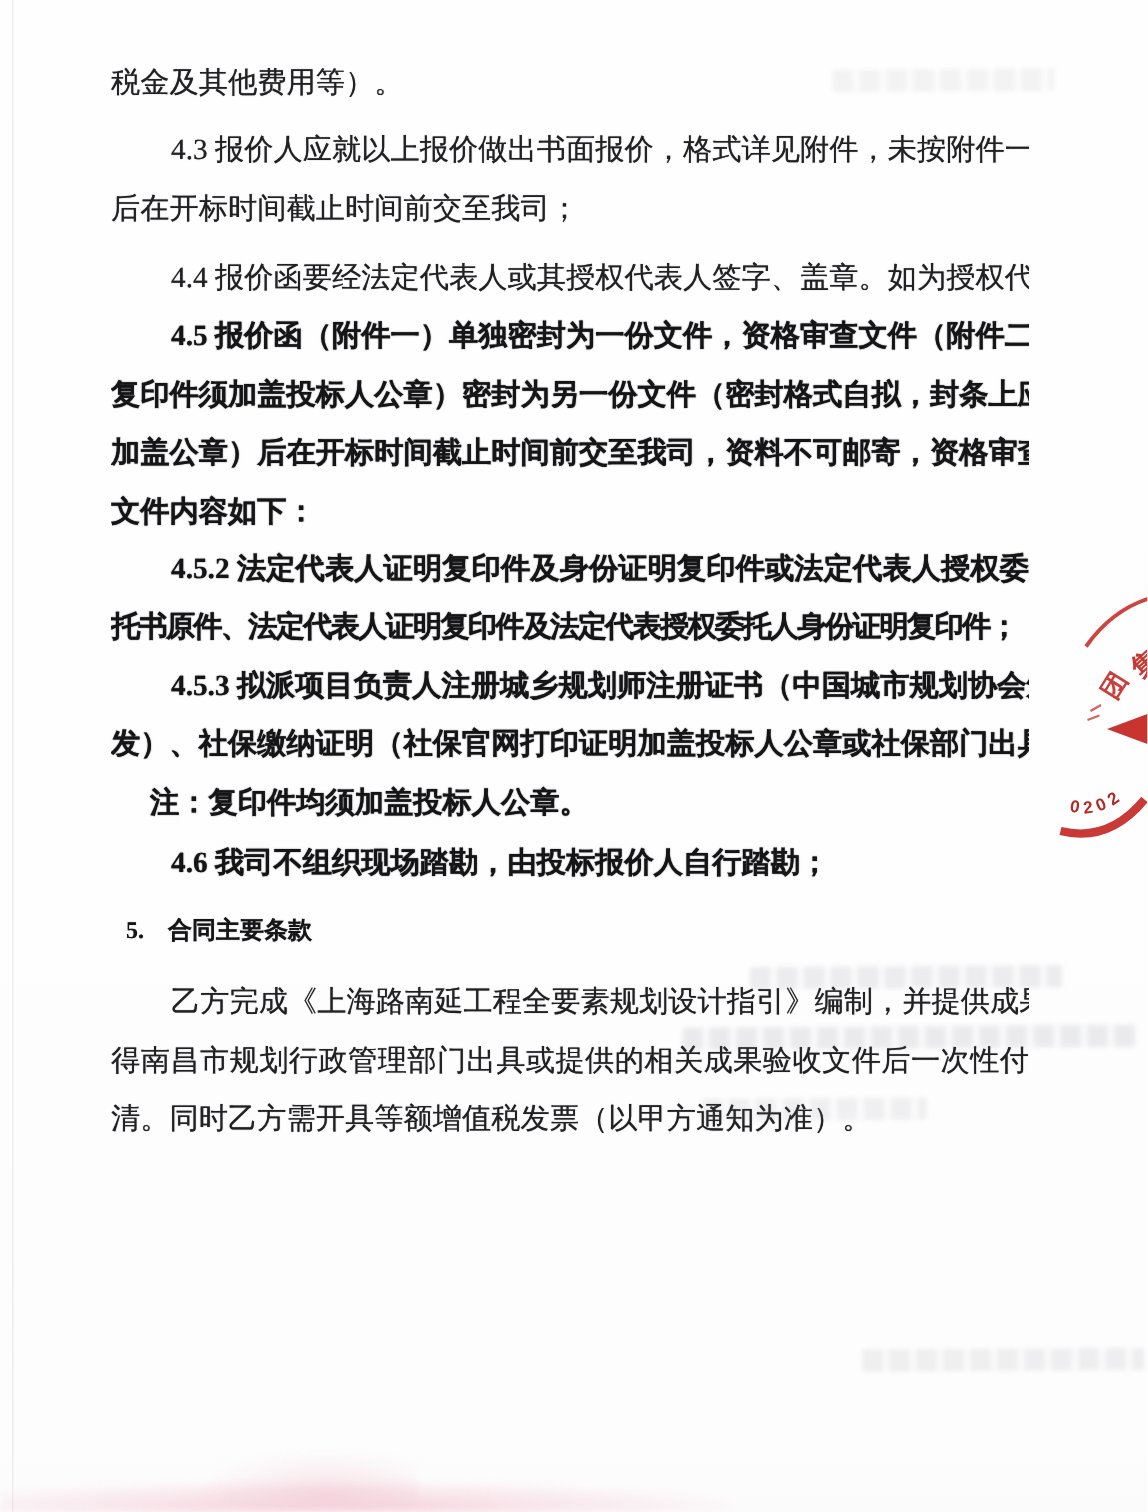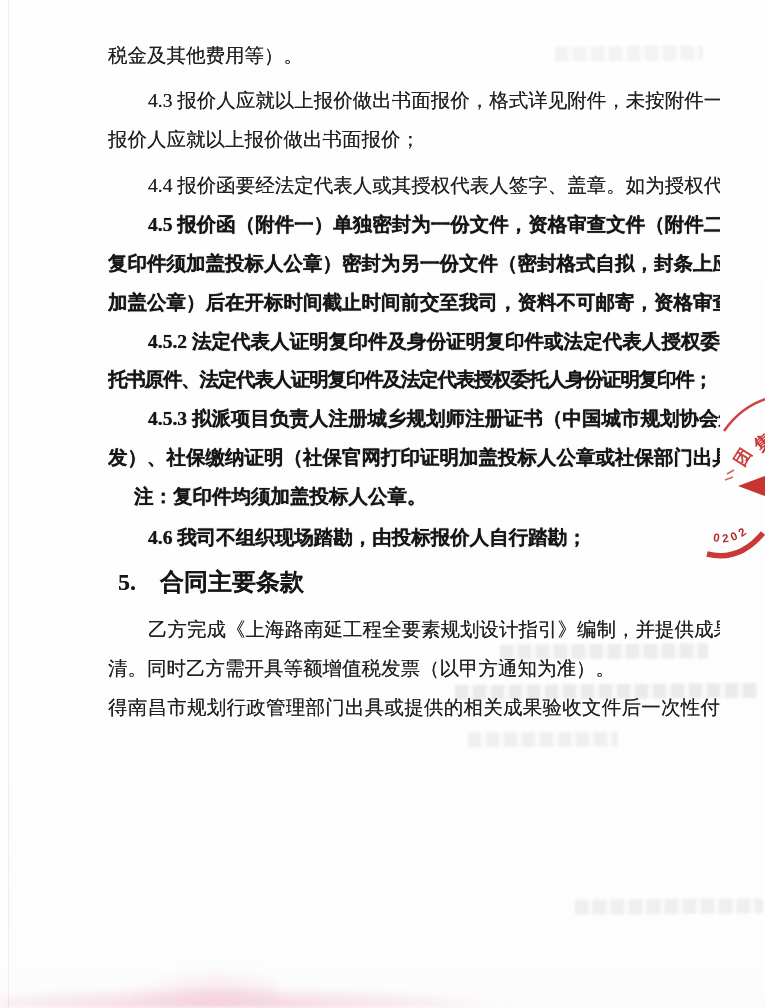--- a/index.html
+++ b/index.html
@@ -5,37 +5,37 @@
   html,body{margin:0;padding:0;}
   body{
     width:765px;height:1008px;overflow:hidden;position:relative;
     background:#fefefe;
     font-family:"Liberation Serif","DejaVu Serif",serif;
   }
   #page{position:absolute;inset:0;background:linear-gradient(180deg,#fefefe 0%,#fdfdfd 96%,#fcfbfb 100%);}
   #edge-line{position:absolute;left:8px;top:0;width:1px;height:1008px;background:#ededf0;}
   
   #doc{
-    position:absolute;left:108px;top:37px;width:612px;
+    position:absolute;left:74px;top:37px;width:612px;
     font-size:19.5px;line-height:38.8px;color:#212124;
     text-shadow:0 0 0.6px rgba(25,25,28,.75);
   }
   .para{margin:0;}
   .para:nth-child(2){margin-top:6px;}
   .para:nth-child(3){margin-top:8px;}
   .para:nth-child(8){margin-top:2px;}
   .para:nth-child(9){margin-top:6px;}
   .para:nth-child(10){margin-top:9px;}
   .para:nth-child(11){margin-top:16px;}
   .para.bold{font-weight:700;color:#151517;text-shadow:0 0 0.8px rgba(15,15,18,.9);}
-  .para.heading{font-weight:700;color:#151517;margin-left:10px;font-size:24px;}
+  .para.heading{font-weight:700;color:#151517;margin-left:10px;font-size:16px;}
   .line{white-space:nowrap;overflow:hidden;text-align:justify;}
   .line.full{text-align-last:justify;}
   .line.ind1{text-indent:40px;}
-  .line.ind2{text-indent:26px;}
+  .line.ind2{text-indent:26px;font-family:Liberation Mono, monospace;}
   .line.tight{letter-spacing:-1.2px;}
   
   #stamp{position:absolute;right:0;top:398px;width:60px;height:170px;overflow:hidden;}
   #stamp svg{position:absolute;left:0;top:0;filter:blur(.35px);}
   
   .bleed{
     position:absolute;height:15px;border-radius:2px;
     background:repeating-linear-gradient(90deg,rgba(122,126,140,.19) 0 13px,rgba(122,126,140,.05) 13px 18px);
     filter:blur(1.3px);transform:rotate(-.4deg);
   }
@@ -61,51 +61,52 @@
 
 <div id="page">
   <div id="edge-line"></div>
 
   <div id="doc">
       <div class="para normal">
         <div class="line">税金及其他费用等）。</div>
       </div>
       <div class="para normal">
         <div class="line full ind1">4.3 报价人应就以上报价做出书面报价，格式详见附件，未按附件一格</div>
-        <div class="line">报价人应就以上报价做出书面报价；</div>
+        <div class="line">后在开标时间截止时间前交至我司；</div>
       </div>
       <div class="para normal">
         <div class="line full ind1">4.4 报价函要经法定代表人或其授权代表人签字、盖章。如为授权代表</div>
       </div>
       <div class="para bold">
         <div class="line full ind1">4.5 报价函（附件一）单独密封为一份文件，资格审查文件（附件二，</div>
         <div class="line full">复印件须加盖投标人公章）密封为另一份文件（密封格式自拟，封条上应</div>
         <div class="line full">加盖公章）后在开标时间截止时间前交至我司，资料不可邮寄，资格审查</div>
+        <div class="line">文件内容如下：</div>
       </div>
       <div class="para bold">
         <div class="line full ind1">4.5.2 法定代表人证明复印件及身份证明复印件或法定代表人授权委</div>
         <div class="line tight">托书原件、法定代表人证明复印件及法定代表授权委托人身份证明复印件；</div>
       </div>
       <div class="para bold">
         <div class="line full ind1">4.5.3 拟派项目负责人注册城乡规划师注册证书（中国城市规划协会颁</div>
         <div class="line full">发）、社保缴纳证明（社保官网打印证明加盖投标人公章或社保部门出具</div>
       </div>
       <div class="para bold">
         <div class="line ind2">注：复印件均须加盖投标人公章。</div>
       </div>
       <div class="para bold">
         <div class="line ind1">4.6 我司不组织现场踏勘，由投标报价人自行踏勘；</div>
       </div>
       <div class="para heading">
         <div class="line">5.　合同主要条款</div>
       </div>
       <div class="para normal">
         <div class="line full ind1">乙方完成《上海路南延工程全要素规划设计指引》编制，并提供成果</div>
+        <div class="line full">得南昌市规划行政管理部门出具或提供的相关成果验收文件后一次性付</div>
         <div class="line">清。同时乙方需开具等额增值税发票（以甲方通知为准）。</div>
-        <div class="line full">得南昌市规划行政管理部门出具或提供的相关成果验收文件后一次性付</div>
       </div>
     </div>
 
   <div id="stamp">
     <svg width="150" height="170" viewBox="0 0 150 170" xmlns="http://www.w3.org/2000/svg">
 
       <path d="M 61,1 Q 36,9 19,33" fill="none" stroke="#c32420" stroke-width="2.6" opacity=".85"></path>
 
       <text x="52" y="56" font-size="18" font-weight="700" fill="#c32420" opacity=".9" transform="rotate(-42 52 50)" font-family="'Liberation Serif',serif">集</text>
       <text x="33" y="72" font-size="17" font-weight="700" fill="#c32420" opacity=".88" transform="rotate(-58 33 66)" font-family="'Liberation Serif',serif">团</text>

